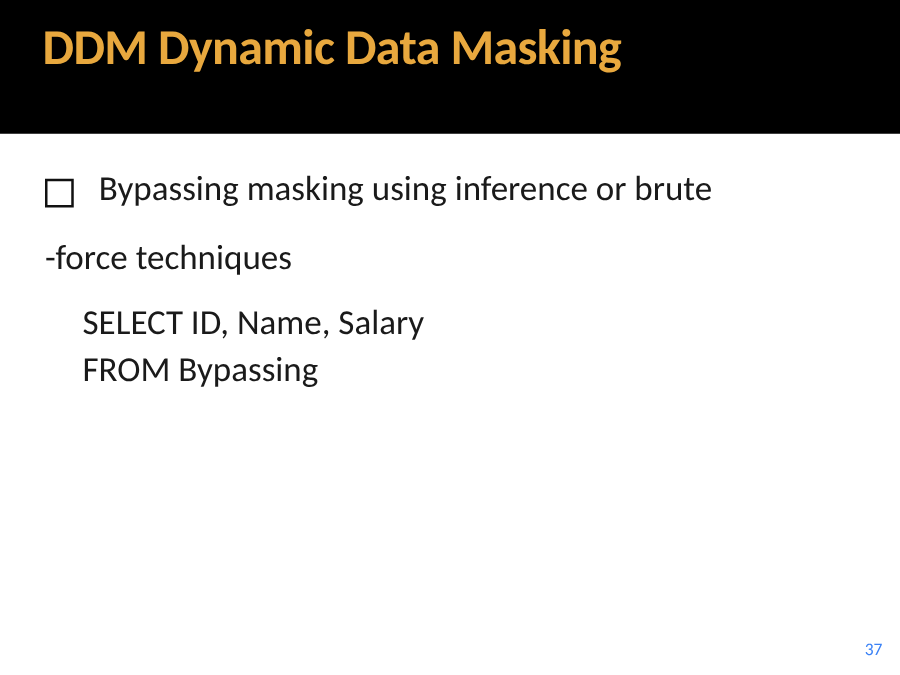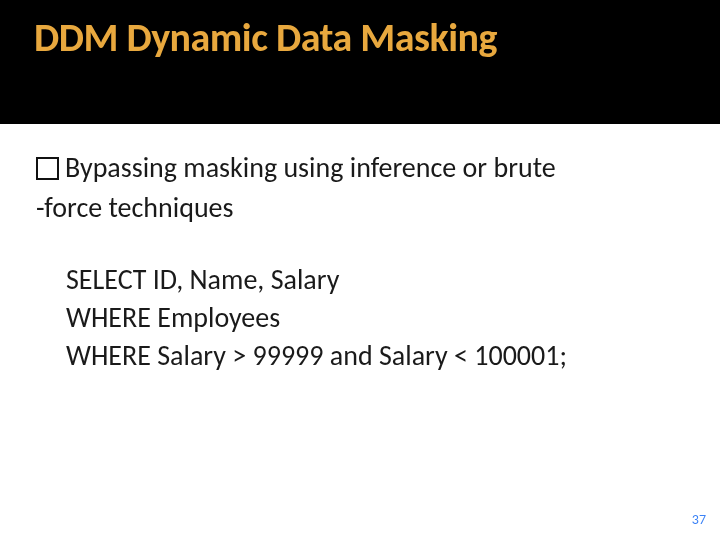--- a/index.html
+++ b/index.html
@@ -7,42 +7,43 @@
     padding: 0;
     width: 720px;
     height: 540px;
     background: #ffffff;
     font-family: "Calibri", "Segoe UI", Arial, sans-serif;
     overflow: hidden;
     position: relative;
   }
   .title-bar {
     background: #000000;
-    height: 124px;
+    height: 107px;
     width: 100%;
     padding: 0;
     display: flex;
     align-items: flex-start;
   }
   .title-text {
     color: #e8a83e;
     font-size: 40px;
     font-weight: 700;
     letter-spacing: -0.5px;
     padding-left: 34px;
     padding-top: 18px;
     line-height: 1;
   }
   .content {
     padding: 26px 36px 0 36px;
   }
   .bullet-row {
     display: flex;
-    align-items: flex-start;
-    margin-bottom: 7px;
+    align-items: center;
+    margin-bottom: 22px;
+    gap: 14px;
   }
   .bullet-square {
     width: 19px;
     height: 19px;
     border: 2px solid #111;
     margin-top: 7px;
     margin-right: 6px;
     flex-shrink: 0;
   }
   .bullet-text {
@@ -51,21 +52,21 @@
     line-height: 1.25;
     font-weight: 400;
   }
   .bullet-cont {
     font-size: 28px;
     color: #1a1a1a;
     line-height: 1.25;
     margin-top: -2px;
   }
   .code-block {
-    margin-top: 36px;
+    margin-top: 16px;
     margin-left: 30px;
     font-size: 28px;
     color: #1a1a1a;
     line-height: 1.35;
   }
   .page-number {
     position: absolute;
     right: 14px;
     bottom: 12px;
     font-size: 14px;
@@ -81,18 +82,17 @@
 
 <div class="content">
   <div class="bullet-row">
     <div class="bullet-square"></div>
     <div class="bullet-text">Bypassing masking using inference or brute</div>
   </div>
   <div class="bullet-cont">-force techniques</div>
 
   <div class="code-block">
     <div>SELECT ID, Name, Salary</div>
-    <div>WHERE Employees</div>
-    <div>WHERE Salary &gt; 99999 and Salary &lt; 100001;</div>
+    <div>FROM Bypassing</div>
   </div>
 </div>
 
 <div class="page-number">37</div>
 
 </body></html>

